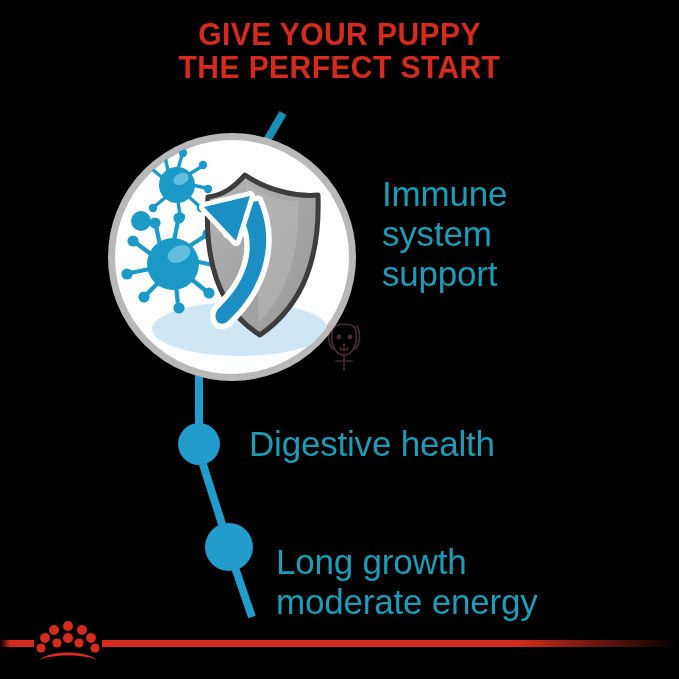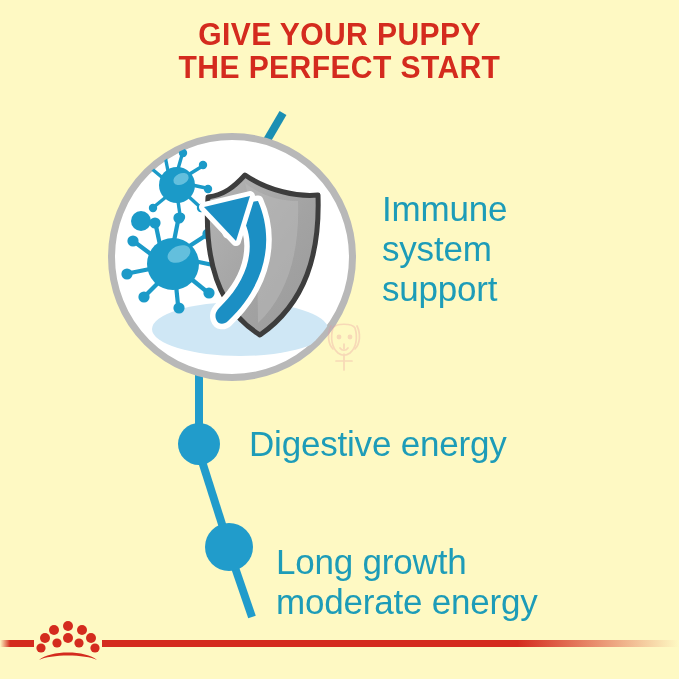--- a/index.html
+++ b/index.html
@@ -9,21 +9,21 @@
     background: #ffffff;
   }
   body {
     font-family: "Liberation Sans", sans-serif;
     -webkit-font-smoothing: antialiased;
   }
   #page {
     position: relative;
     width: 679px;
     height: 679px;
-    background: #fef9c3;
+    background: #000000;
     overflow: hidden;
   }
 
   
   .headline {
     position: absolute;
     left: 0;
     top: 18px;
     width: 679px;
     text-align: center;
@@ -73,21 +73,21 @@
   .benefit-text {
     position: absolute;
     color: #1D9CB8;
     font-family: "Liberation Sans", sans-serif;
     font-weight: normal;
     font-size: 35px;
     line-height: 1.14;
     letter-spacing: -0.2px;
     white-space: pre-line;
   }
-  .benefit-1 { left: 382px; top: 189px; width: 260px; }
+  .benefit-1 { left: 382px; top: 174px; width: 260px; }
   .benefit-2 { left: 249px; top: 424px; width: 400px; }
   .benefit-3 { left: 276px; top: 508px; width: 400px; margin-top: 34px; }
 
   
   .watermark {
     position: absolute;
     left: 322px;
     top: 318px;
     width: 44px;
     height: 56px;
@@ -202,21 +202,21 @@
           <path d="M142 63 L 96 74 L 128 108 Z" fill="#FFFFFF" stroke="#FFFFFF" stroke-width="10" stroke-linejoin="round"></path>
           <path d="M142 63 L 96 74 L 128 108 Z" fill="#1B8FC4"></path>
         </g>
       </g>
     </svg>
   </div>
 
   <div class="benefit-text benefit-1">Immune
 system
 support</div>
-  <div class="benefit-text benefit-2">Digestive energy</div>
+  <div class="benefit-text benefit-2">Digestive health</div>
   <div class="benefit-text benefit-3">Long growth
 moderate energy</div>
 
   <svg class="watermark" viewBox="0 0 44 56" width="44" height="56" xmlns="http://www.w3.org/2000/svg">
     <g fill="none" stroke="#E8909C" stroke-width="1.7" stroke-linecap="round">
       <path d="M9 8 C 5 16, 6 26, 11 31"></path>
       <path d="M35 8 C 39 16, 38 26, 33 31"></path>
       <path d="M11 10 C 14 5, 30 5, 33 10 C 36 20, 34 30, 28 35 C 24 38, 20 38, 16 35 C 10 30, 8 20, 11 10 Z"></path>
       <circle cx="17" cy="19" r="1.6" fill="#E8909C"></circle>
       <circle cx="28" cy="19" r="1.6" fill="#E8909C"></circle>

